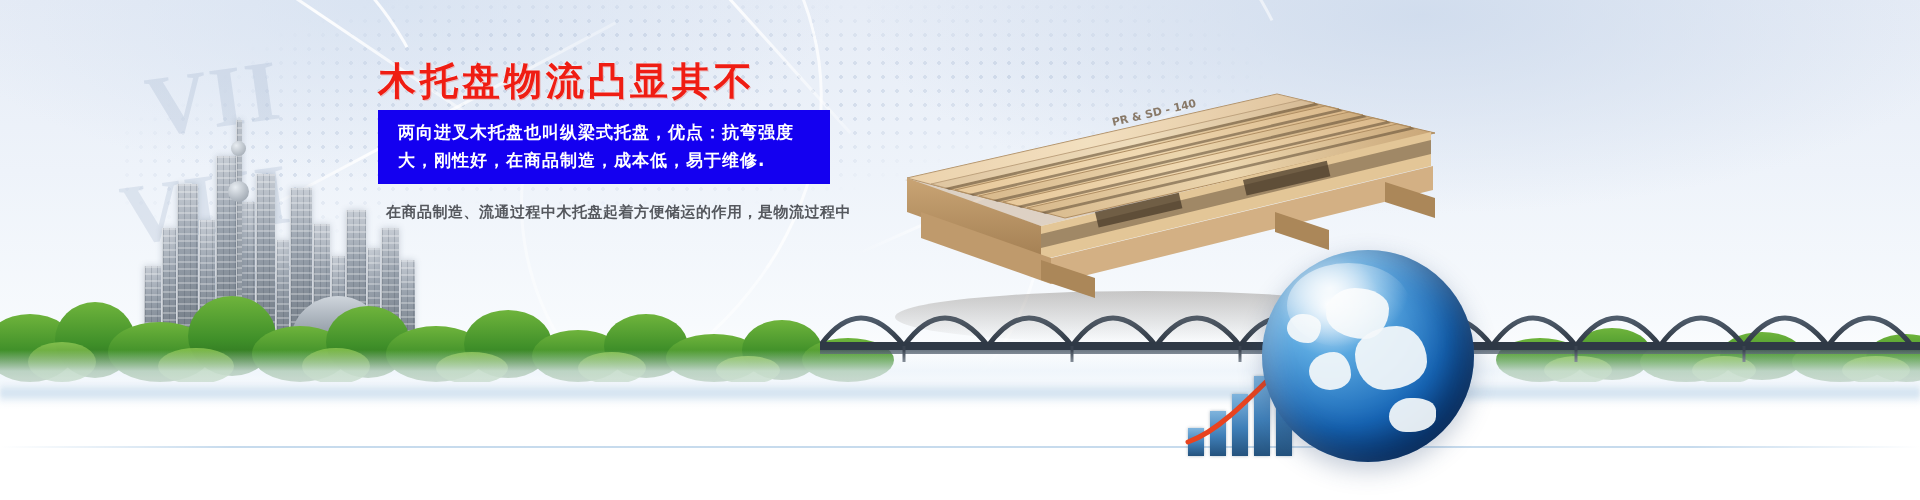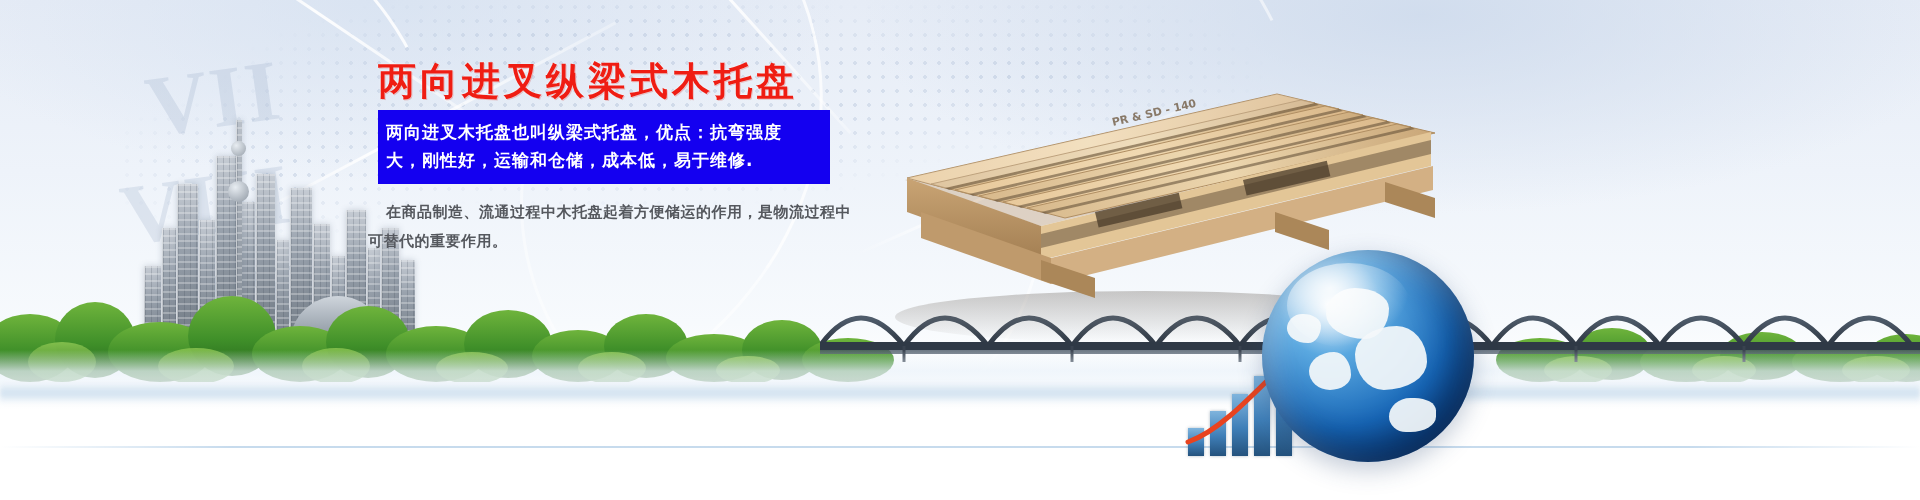--- a/index.html
+++ b/index.html
@@ -199,21 +199,21 @@
     width: 452px;
     padding: 9px 8px 10px 8px;
     background: #1400f0;
     color: #ffffff;
     font-size: 17px;
     font-weight: 700;
     line-height: 1.62;
     letter-spacing: 1px;
     box-sizing: border-box;
   }
-  .blue-box .bl { display: block; white-space: nowrap; }
+  .blue-box .bl { display: block; white-space: nowrap; margin-left: 12px; }
 
   
   .paragraph {
     position: absolute;
     left: 368px;
     top: 198px;
     width: 478px;
     font-size: 15px;
     line-height: 1.95;
     color: #55585e;
@@ -512,25 +512,24 @@
 
   <div class="globe">
     <div class="land" style="left:30%; top:18%; width:30%; height:24%;"></div>
     <div class="land" style="left:44%; top:36%; width:34%; height:30%; border-radius:58% 42% 60% 40% / 44% 56% 44% 56%;"></div>
     <div class="land" style="left:22%; top:48%; width:20%; height:18%; border-radius:60% 40% 50% 50% / 50% 60% 40% 50%;"></div>
     <div class="land" style="left:60%; top:70%; width:22%; height:16%; border-radius:50% 50% 60% 40% / 60% 40% 50% 50%;"></div>
     <div class="land" style="left:12%; top:30%; width:16%; height:14%;"></div>
     <div class="shine"></div>
   </div>
 
-  <div class="headline">两向进叉纵梁式木托盘</div>
+  <div class="headline">木托盘物流凸显其不</div>
 
   <div class="blue-box">
     <span class="bl">两向进叉木托盘也叫纵梁式托盘，优点：抗弯强度</span>
-    <span class="bl">大，刚性好，运输和仓储，成本低，易于维修.</span>
+    <span class="bl">大，刚性好，在商品制造，成本低，易于维修.</span>
   </div>
 
   <div class="paragraph">
     <span class="pl indent">在商品制造、流通过程中木托盘起着方便储运的作用，是物流过程中</span>
-    <span class="pl">可替代的重要作用。</span>
   </div>
 
 </div>
 
 </body></html>

